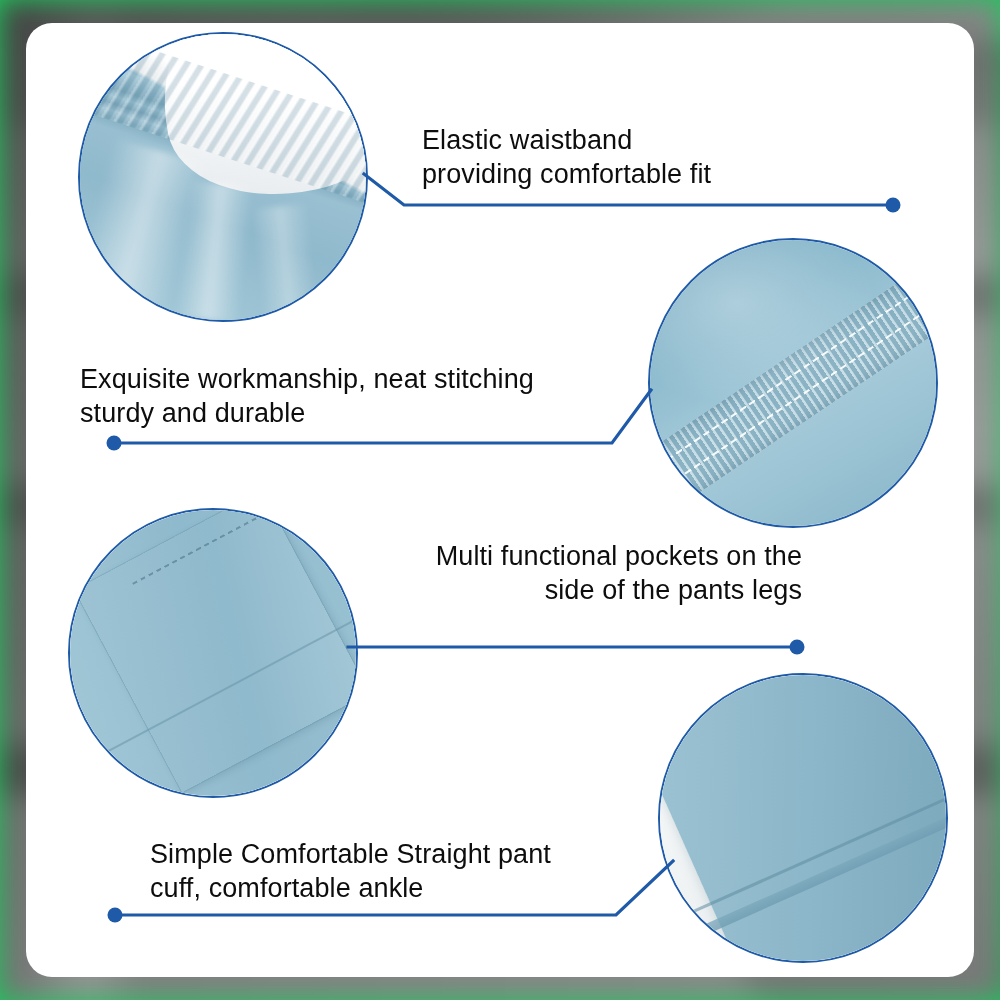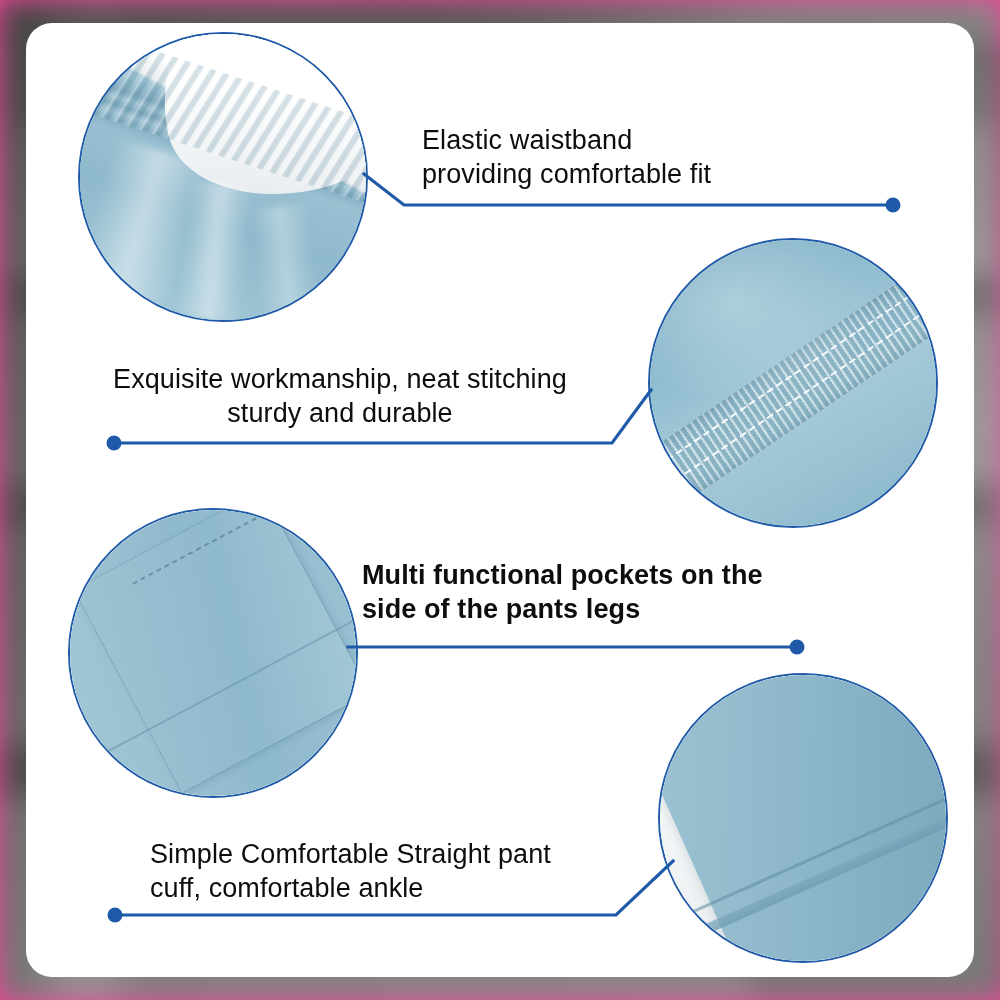--- a/index.html
+++ b/index.html
@@ -10,21 +10,21 @@
     height: 1000px;
     overflow: hidden;
     font-family: "Liberation Sans", "DejaVu Sans", sans-serif;
   }
 
   
   #stage {
     position: relative;
     width: 1000px;
     height: 1000px;
-    background: #ec4899;
+    background: #22c55e;
     overflow: hidden;
   }
   .bg-photo {
     position: absolute;
     inset: 0;
     filter: blur(14px) saturate(0);
     background:
       
       linear-gradient(105deg, rgba(60,60,60,0.90) 0%, rgba(60,60,60,0.0) 26%),
       radial-gradient(ellipse 620px 180px at 40% -40px, rgba(40,40,40,0.85), rgba(40,40,40,0) 70%),
@@ -218,22 +218,22 @@
     font-size: 27px;
     line-height: 1.26;
     letter-spacing: 0.1px;
     white-space: pre-line;
   }
   .callout.align-left   { text-align: left; }
   .callout.align-right  { text-align: right; }
   .callout.align-center { text-align: center; }
 
   #callout-waistband { left: 422px; top: 123px; width: 430px; text-align: left; }
-  #callout-stitching { left: 80px;  top: 362px; width: 520px; text-align: center; }
-  #callout-pockets   { left: 362px; top: 558px; width: 440px; text-align: left; font-weight: bold; }
+  #callout-stitching { left: 80px;  top: 362px; width: 520px; text-align: left; }
+  #callout-pockets   { left: 362px; top: 539px; width: 440px; text-align: right; }
   #callout-cuff      { left: 150px; top: 837px; width: 470px; text-align: left; }
 </style>
 </head>
 <body>
 
 <div id="stage">
 
   <div class="bg-photo"></div>
 
   <div id="card">

